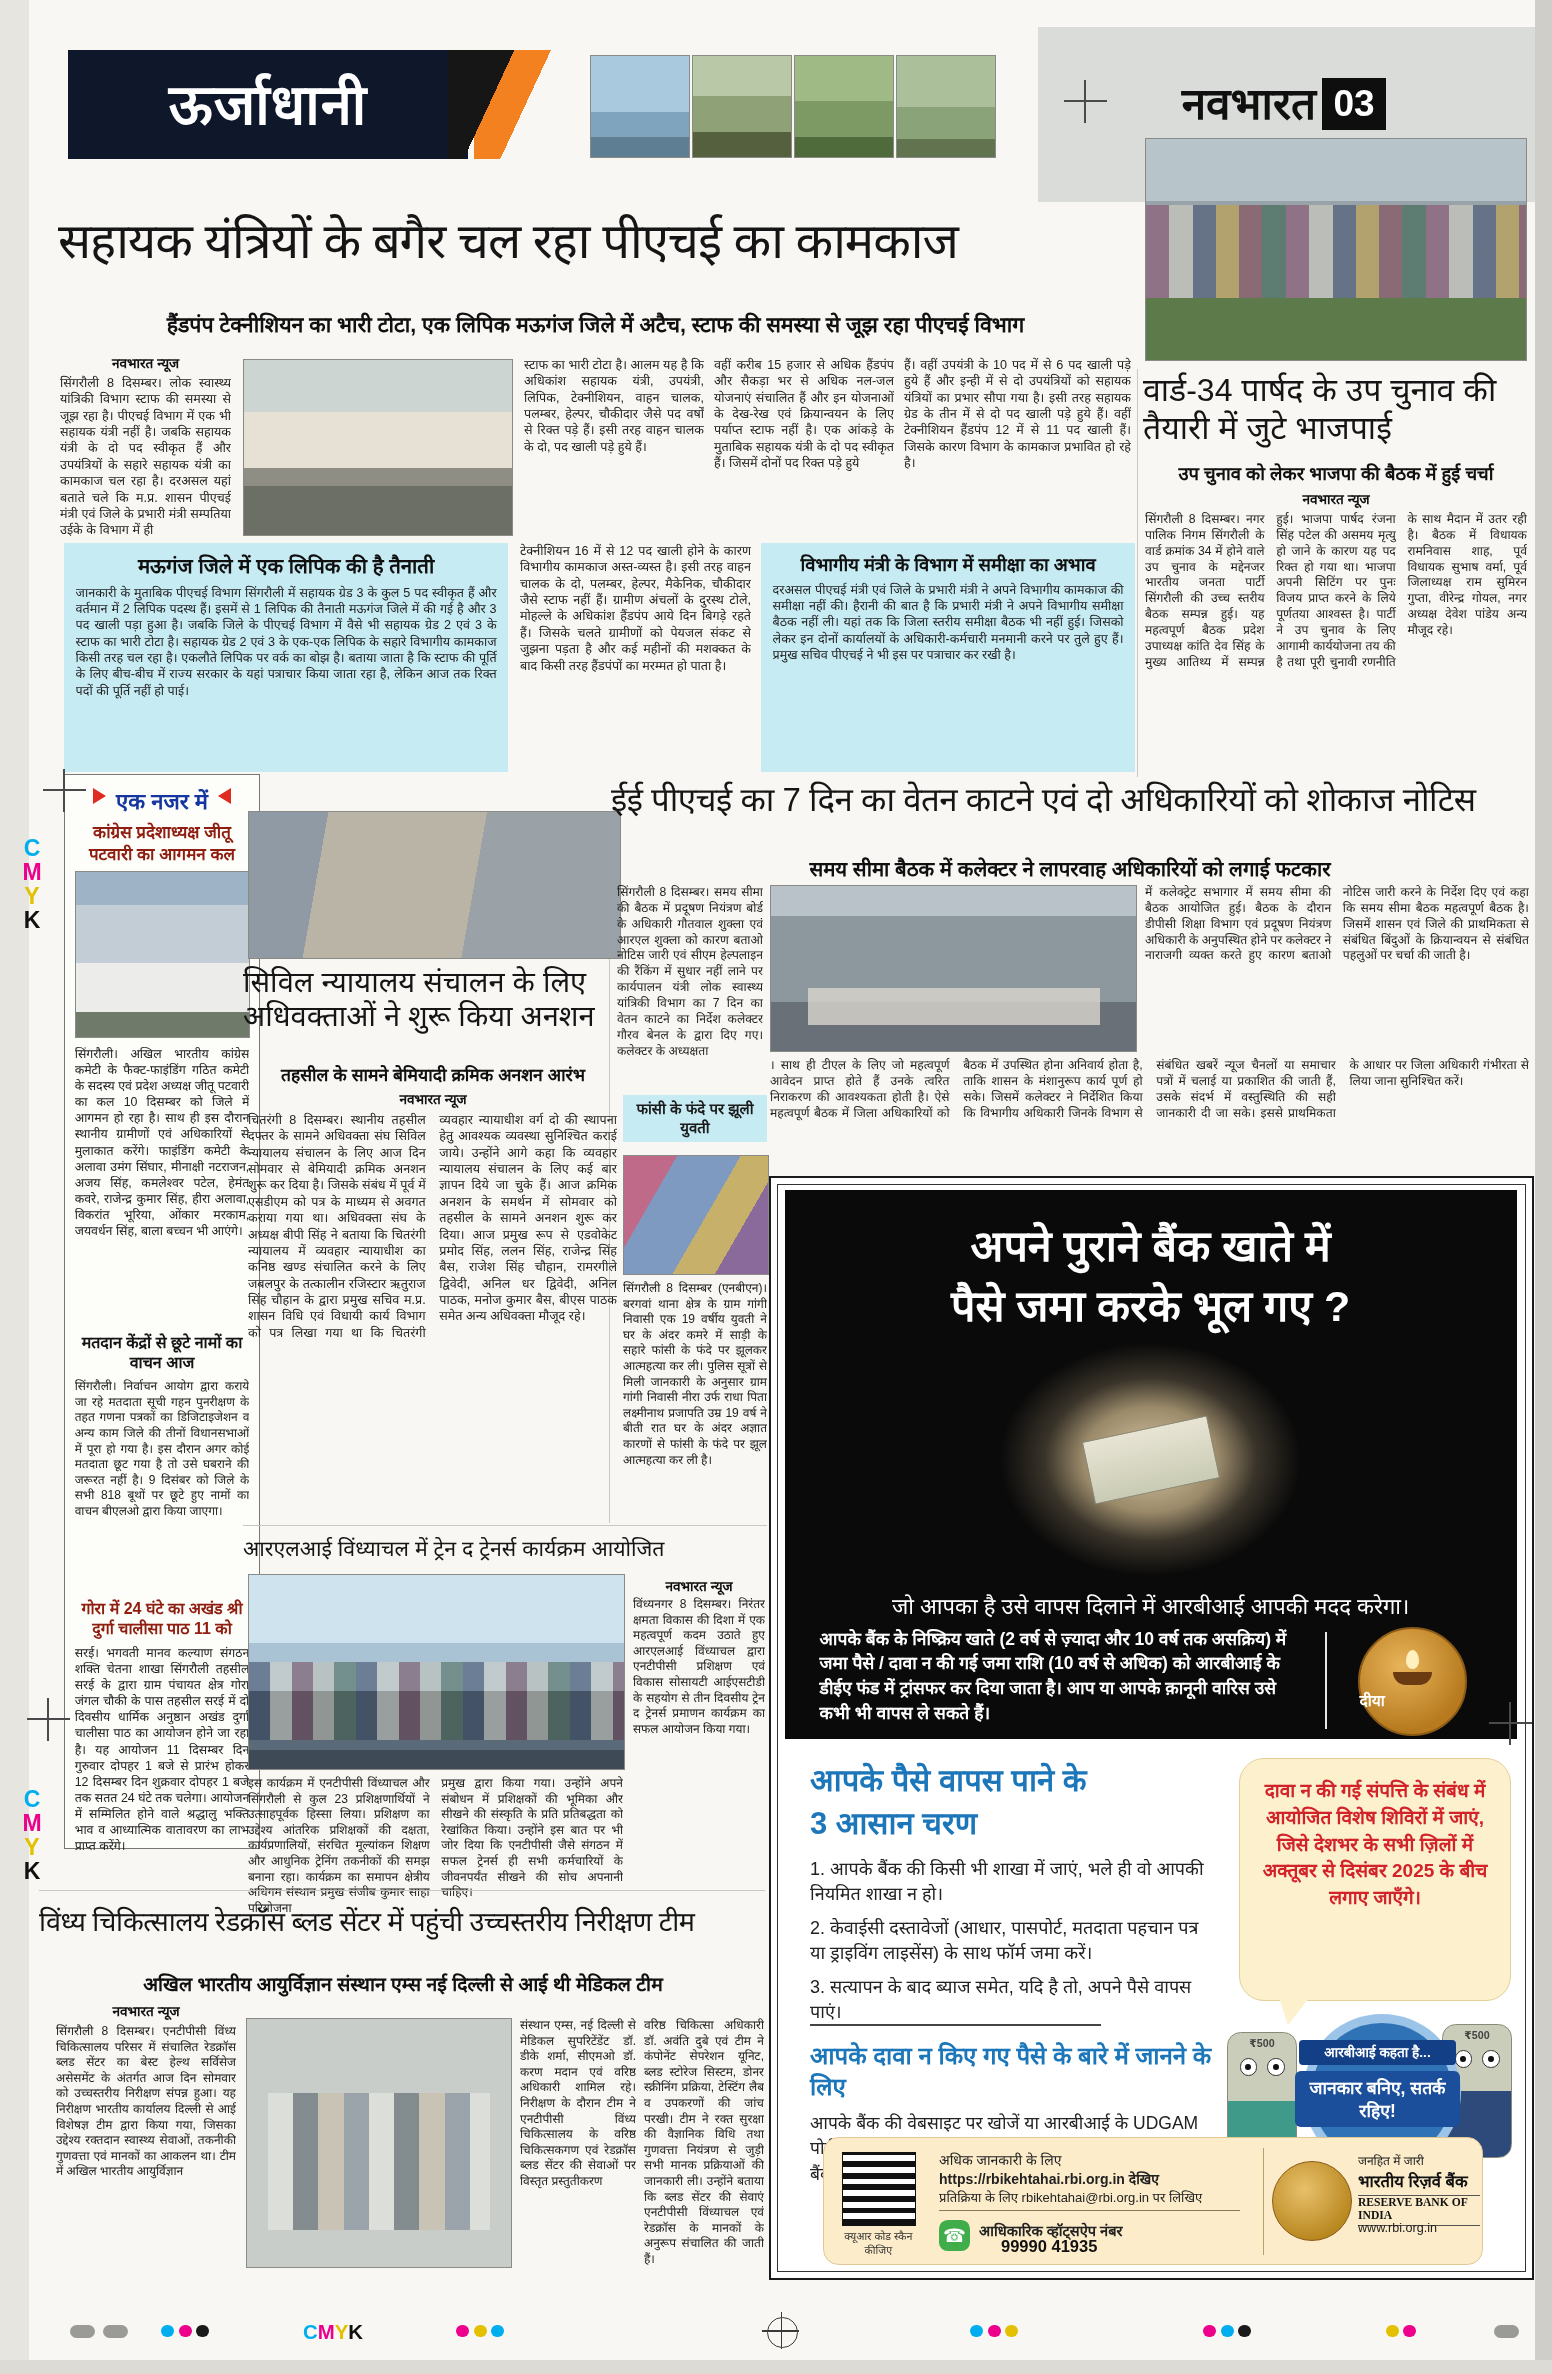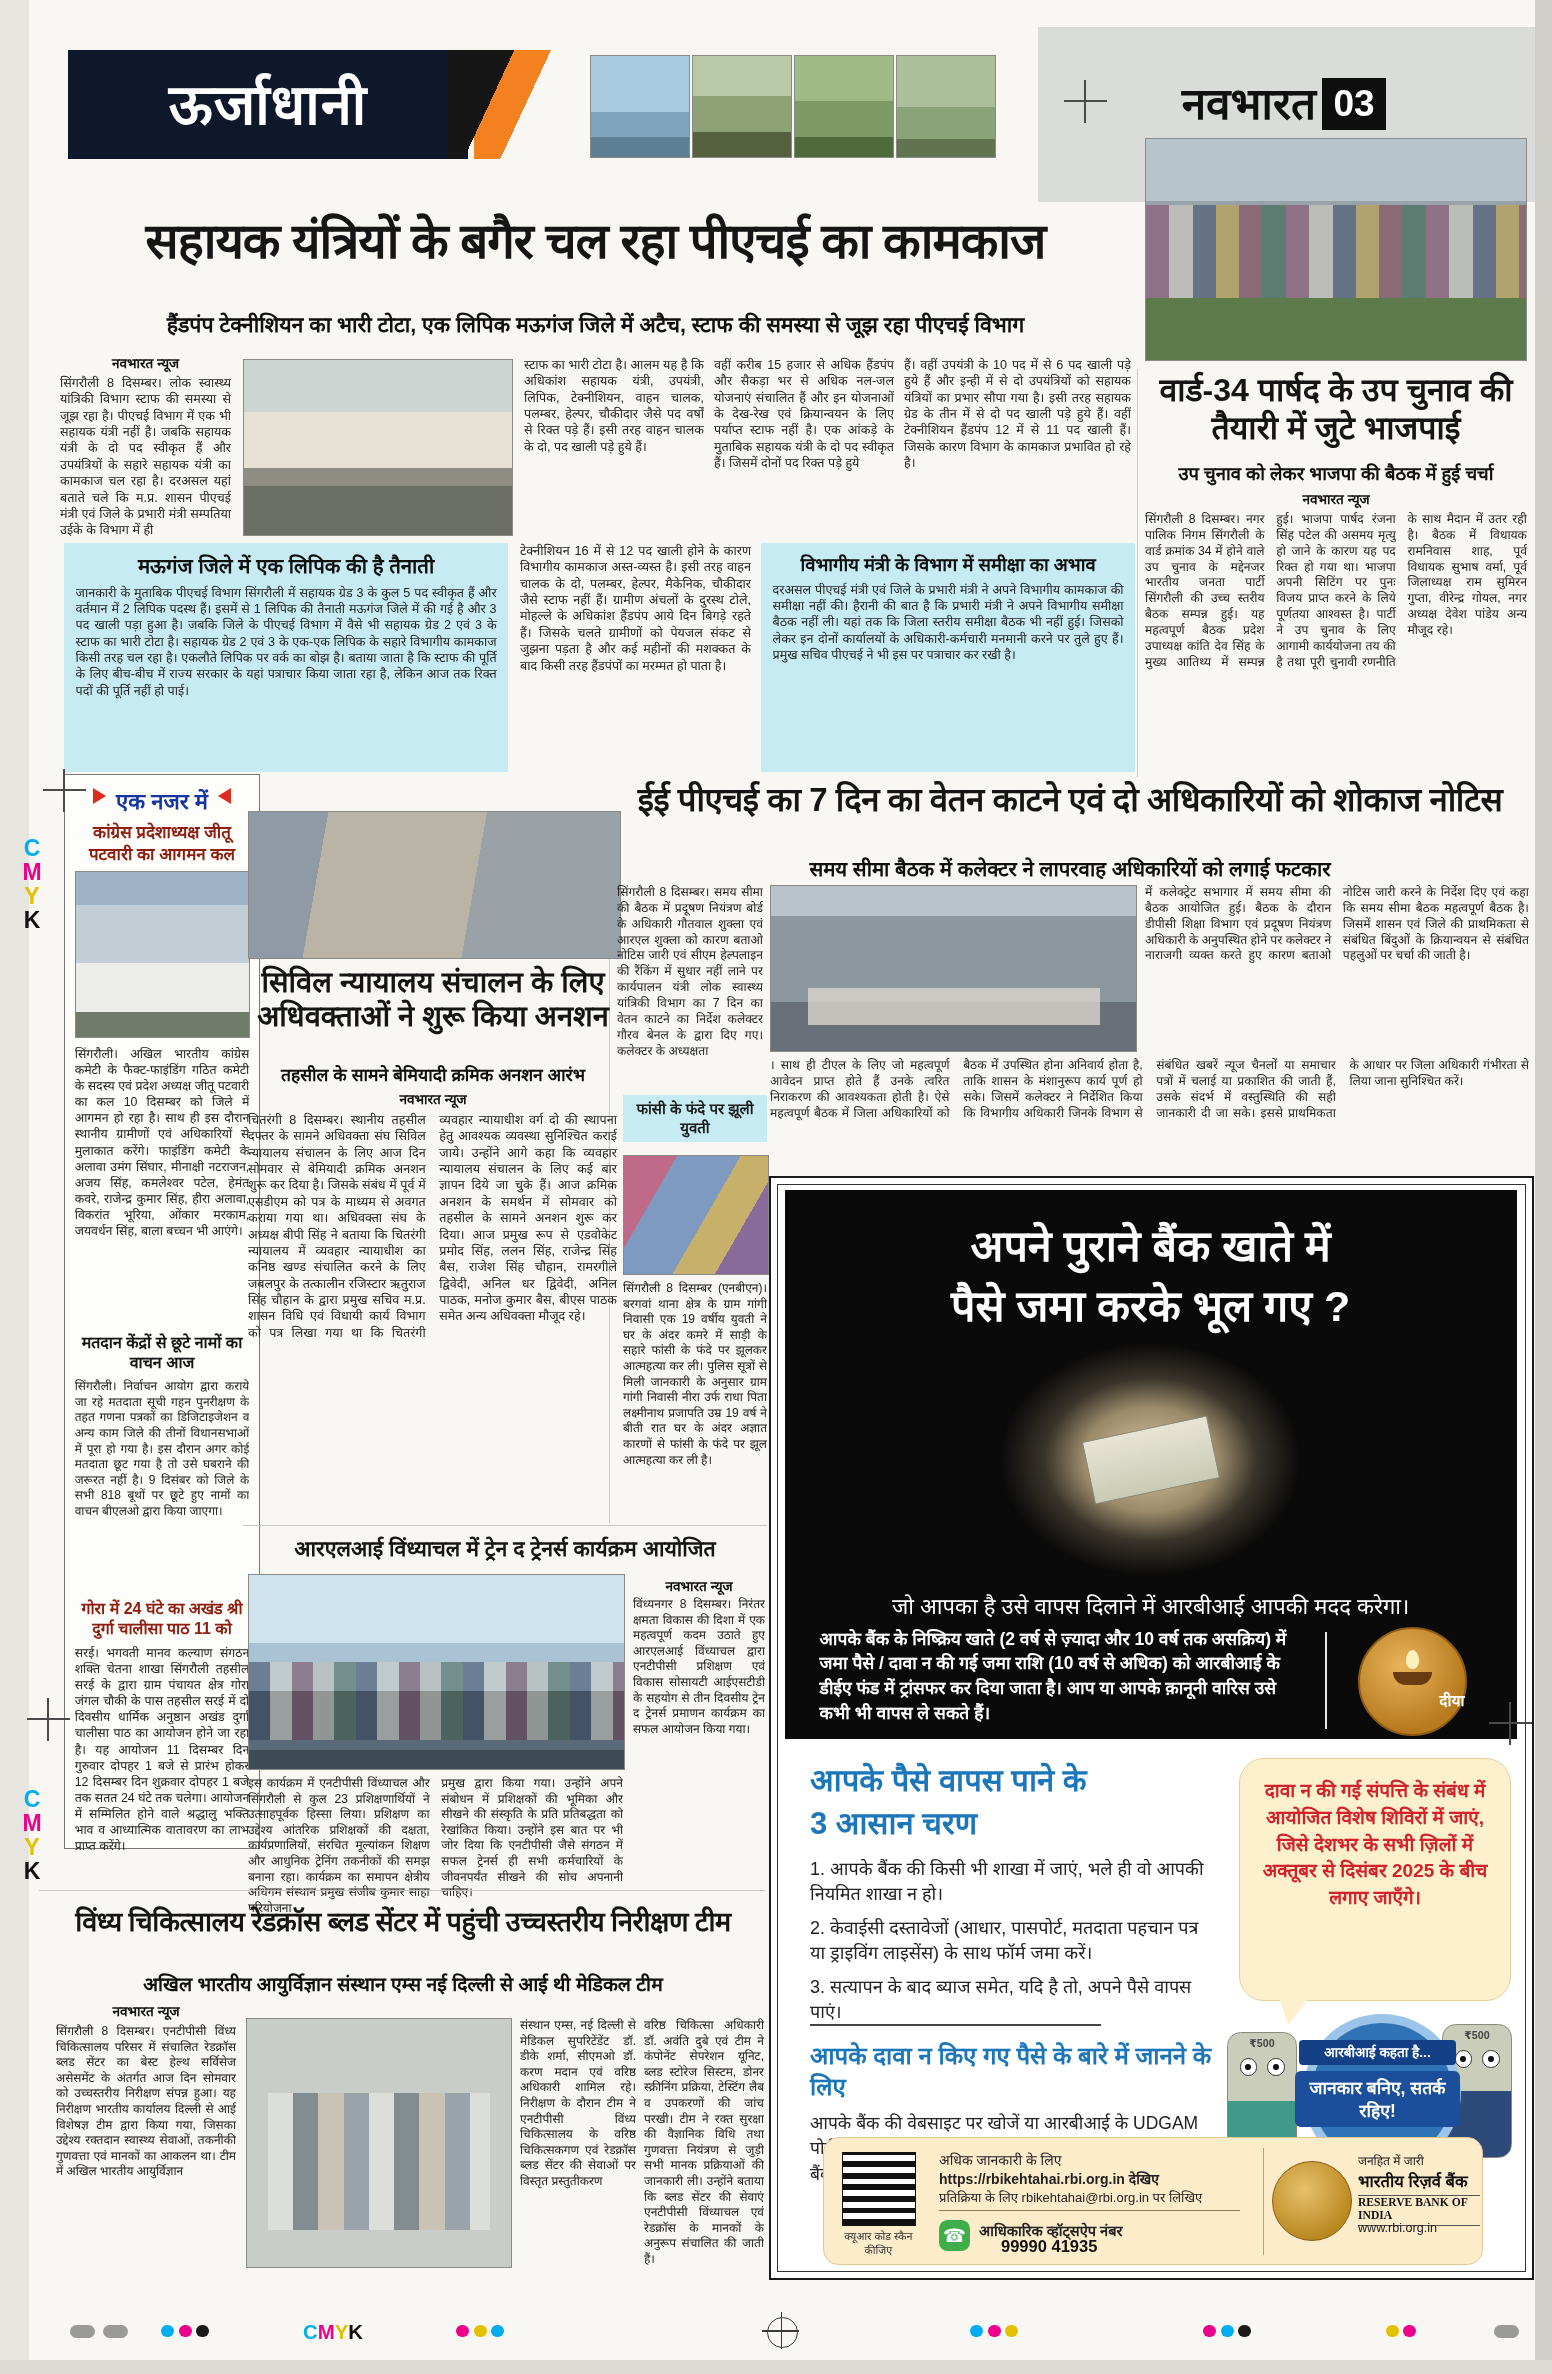--- a/index.html
+++ b/index.html
@@ -4,21 +4,21 @@
 <style>
   html,body{margin:0;padding:0;background:#b8b8b4;}
   .page{position:relative;width:1553px;height:2375px;background:#f8f7f3;margin:0 auto;
         font-family:"Liberation Sans","DejaVu Sans",sans-serif;color:#1c1c1c;overflow:hidden;}
   .abs{position:absolute;}
   .body-txt{font-size:12.6px;line-height:1.3;text-align:justify;overflow:hidden;color:#222;}
   .byline{font-weight:bold;text-align:center;font-size:13.6px;color:#111;}
   .pic{background:#c8cdc9;border:1px solid #8a8a86;}
   .cyanbox{background:#c7ebf3;padding:7.8px 11.6px;overflow:hidden;}
   .cyanbox .bt{font-weight:800;text-align:center;font-size:20.4px;margin-bottom:5.8px;color:#101010;}
-  .hl{font-weight:700;color:#151515;text-align:center;}
+  .hl{font-weight:400;color:#151515;}
   .sub{font-weight:700;color:#101010;text-align:center;}
   .cross{width:43px;height:43px;}
   .cross::before{content:"";position:absolute;left:0;top:20.4px;width:43px;height:1.9px;background:#4a4a4a;}
   .cross::after{content:"";position:absolute;left:20.4px;top:0;width:1.9px;height:43px;background:#4a4a4a;}
   .vlet span{display:block;font-size:23px;font-weight:800;line-height:1.05;text-align:center;}
   .dot{position:absolute;width:12.6px;height:12.6px;border-radius:50%;}
   .pill{position:absolute;width:25px;height:13.6px;border-radius:6.8px;background:#9a9a96;}
   .hair{background:#c9c9c4;}
   .tri-r{width:0;height:0;border-top:8.7px solid transparent;border-bottom:8.7px solid transparent;border-left:13.6px solid #e02b20;display:inline-block;}
   .tri-l{width:0;height:0;border-top:8.7px solid transparent;border-bottom:8.7px solid transparent;border-right:13.6px solid #e02b20;display:inline-block;}
@@ -135,21 +135,21 @@
       <div style="position:absolute;left:0;top:85px;width:100%;text-align:center;color:#fff;font-size:43px;font-weight:800;">पैसे जमा करके भूल गए ?</div>
       <div style="position:absolute;left:215px;top:153px;width:301px;height:233px;background:radial-gradient(closest-side,#d9c9a8 0%,#9a8a6a 45%,#3a342a 70%,#0a0a0a 100%);">
         <div style="position:absolute;left:87px;top:85px;width:126px;height:62px;background:linear-gradient(#e8e4d4,#c9cbb4);transform:rotate(-12deg);border:1px solid #8a8a7a;"></div>
       </div>
       <div style="position:absolute;left:0;top:400px;width:100%;text-align:center;color:#fff;font-size:22px;">जो आपका है उसे वापस दिलाने में आरबीआई आपकी मदद करेगा।</div>
       <div style="position:absolute;left:35px;top:437px;width:485px;color:#fff;font-size:17.5px;font-weight:700;line-height:1.42;">आपके बैंक के निष्क्रिय खाते (2 वर्ष से ज़्यादा और 10 वर्ष तक असक्रिय) में जमा पैसे / दावा न की गई जमा राशि (10 वर्ष से अधिक) को आरबीआई के डीईए फंड में ट्रांसफर कर दिया जाता है। आप या आपके क़ानूनी वारिस उसे कभी भी वापस ले सकते हैं।</div>
       <div style="position:absolute;left:540px;top:442px;width:2.9px;height:97px;background:#e8e8e8;"></div>
       <div style="position:absolute;left:573px;top:437px;width:105px;height:105px;border-radius:50%;background:radial-gradient(circle at 40% 35%,#e8b45a,#b77a1e 70%);border:2.9px solid #8a5a16;">
         <div style="position:absolute;left:46px;top:21.3px;width:13.6px;height:19.4px;background:#fff0c0;border-radius:50% 50% 50% 50%/60% 60% 40% 40%;"></div>
         <div style="position:absolute;left:33px;top:43px;width:39px;height:13.6px;background:#6a3a10;border-radius:0 0 19.4px 19.4px;"></div>
-        <div style="position:absolute;left:0;top:60px;width:100%;text-align:right;color:#fff;font-weight:800;font-size:15.5px;">दीया</div>
+        <div style="position:absolute;left:0;top:60px;width:100%;text-align:left;color:#fff;font-weight:800;font-size:15.5px;">दीया</div>
       </div>
     </div>
 
     <div style="position:absolute;left:39px;top:580px;width:427px;color:#1b76ba;font-size:31px;font-weight:800;">आपके पैसे वापस पाने के</div>
     <div style="position:absolute;left:39px;top:623px;width:427px;color:#1b76ba;font-size:31px;font-weight:800;">3 आसान चरण</div>
     <div style="position:absolute;left:39px;top:679px;width:408px;font-size:18px;line-height:1.4;color:#222;">
       <div class="adstep">1. आपके बैंक की किसी भी शाखा में जाएं, भले ही वो आपकी नियमित शाखा न हो।</div>
       <div class="adstep">2. केवाईसी दस्तावेजों (आधार, पासपोर्ट, मतदाता पहचान पत्र या ड्राइविंग लाइसेंस) के साथ फॉर्म जमा करें।</div>
       <div class="adstep">3. सत्यापन के बाद ब्याज समेत, यदि है तो, अपने पैसे वापस पाएं।</div>
     </div>

